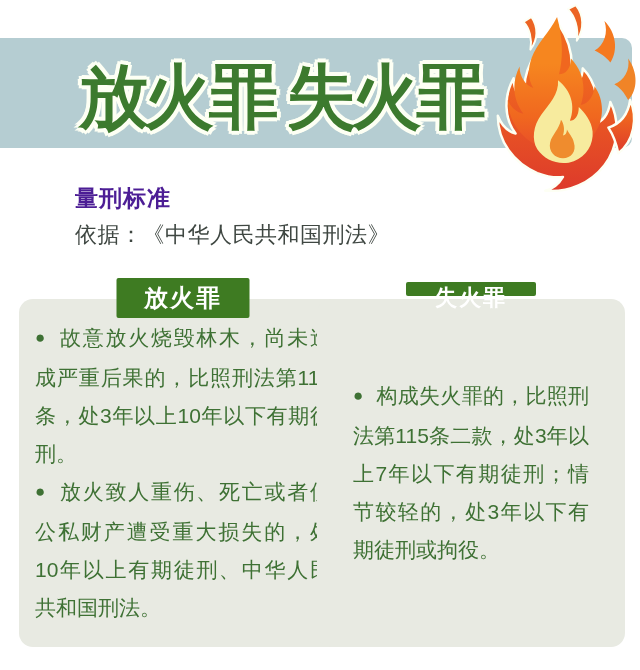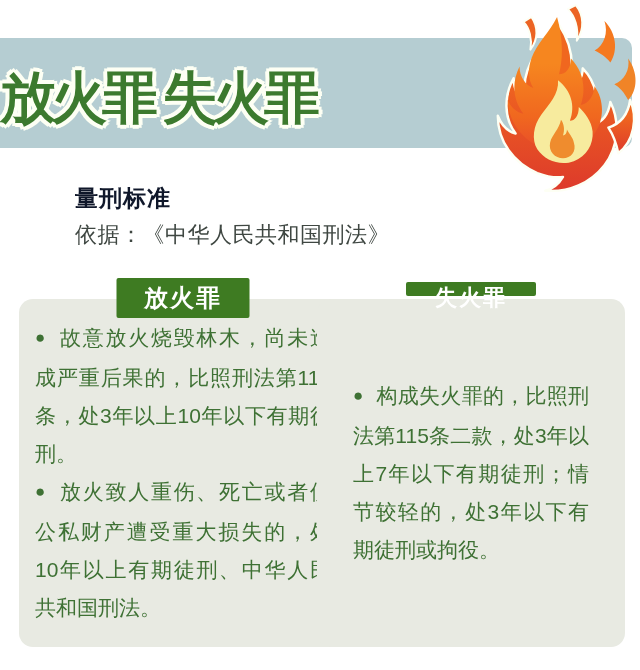--- a/index.html
+++ b/index.html
@@ -7,36 +7,36 @@
     width:640px;height:670px;position:relative;overflow:hidden;
     background:#ffffff;
     font-family:"Liberation Sans","DejaVu Sans",sans-serif;
   }
   
   .band{
     position:absolute;left:0;top:38px;width:632px;height:110px;
     background:#b5cdd2;border-radius:0 10px 10px 0;
   }
   .band-title{
-    display:block;width:560px;
+    display:block;width:560px;text-align:center;
     font-family:"Liberation Serif","DejaVu Serif",serif;
-    font-weight:700;font-size:56px;letter-spacing:-5px;
+    font-weight:700;font-size:70px;letter-spacing:-5px;
     color:#3c7a2e;line-height:120px;white-space:nowrap;
     text-shadow:
       -3px -3px 0 #fdfff4, 3px -3px 0 #fdfff4,
       -3px  3px 0 #fdfff4, 3px  3px 0 #fdfff4,
       -4px  0   0 #fdfff4, 4px  0   0 #fdfff4,
        0   -4px 0 #fdfff4, 0    4px 0 #fdfff4;
   }
   
   .flame{position:absolute;left:482px;top:2px;width:158px;height:190px;}
   
   .heading{
     position:absolute;left:75px;top:183px;
-    font-size:23px;font-weight:bold;color:#0f172a;letter-spacing:1px;
+    font-size:23px;font-weight:bold;color:#4c1d95;letter-spacing:1px;
   }
   .basis{
     position:absolute;left:75px;top:220px;
     font-size:22px;color:#3f4742;letter-spacing:.5px;
   }
   
   .cols{position:absolute;left:0;top:278px;width:640px;height:375px;}
   .col{position:absolute;top:0;height:370px;}
   .col.left{left:19px;width:281px;padding-left:47px;}
   .col.right{left:317px;width:308px;}

